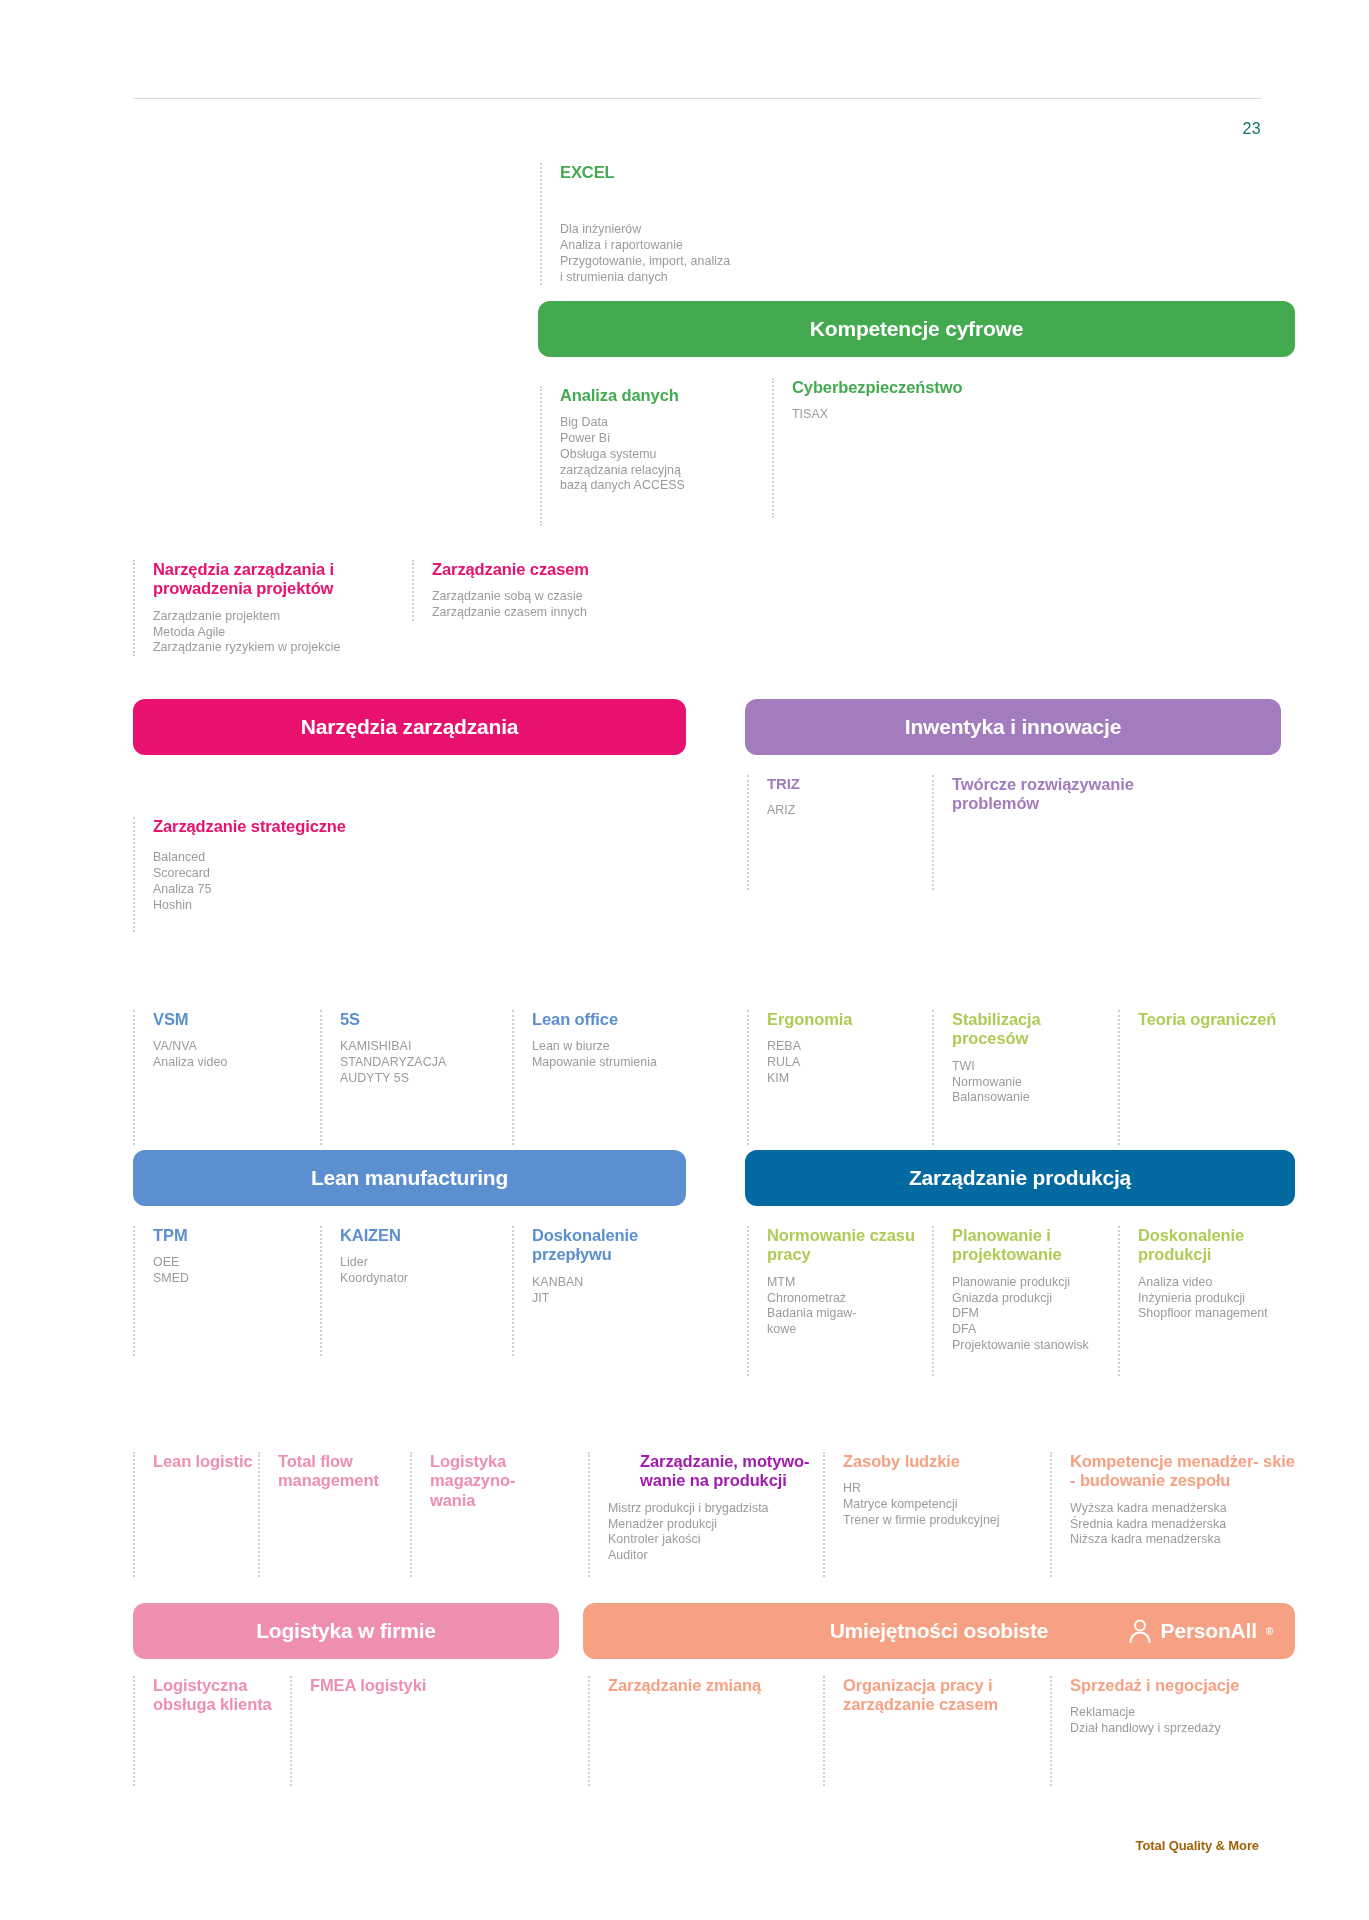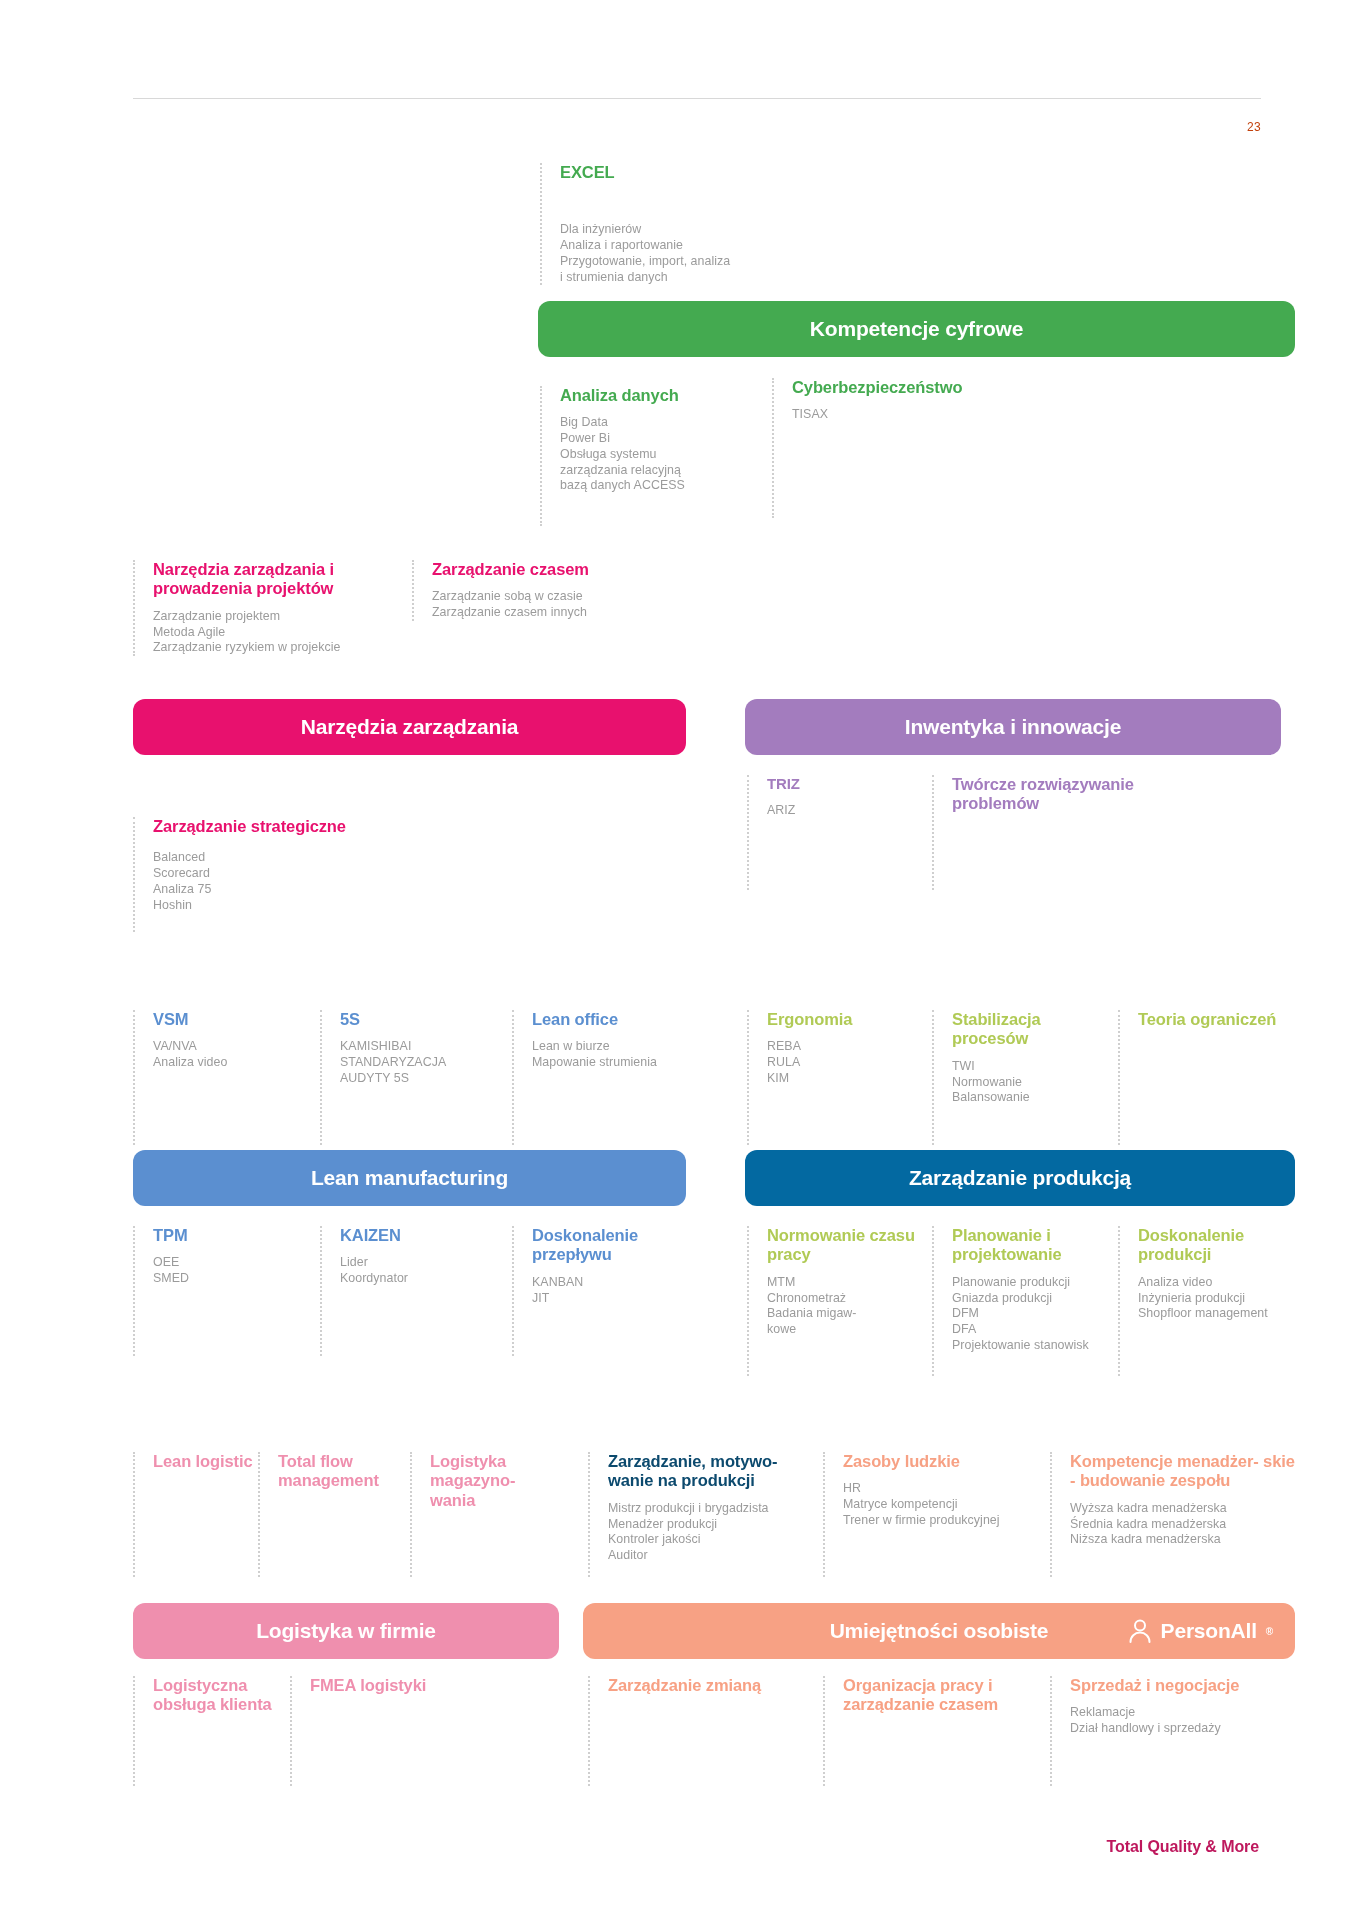--- a/index.html
+++ b/index.html
@@ -13,21 +13,21 @@
   }
   .page{position:absolute;inset:0;}
 
   
   .top-rule{
     position:absolute;left:133px;top:98px;width:1128px;height:1px;
     background:#d8d8d8;
   }
   .page-no{
     position:absolute;right:108px;top:120px;
-    font-size:12px;color:#c2410c;letter-spacing:.3px;
+    font-size:16px;color:#0f766e;letter-spacing:.3px;
   }
 
   
   .col{
     position:absolute;
     box-sizing:border-box;
     padding-left:18px;
     border-left:2px dotted #cfcfcf;
   }
   .col h4{
@@ -63,21 +63,21 @@
   
   .brand{
     position:absolute;right:22px;top:50%;transform:translateY(-50%);
     display:flex;align-items:center;gap:9px;color:#ffffff;
   }
   .brand .brand-name{font-size:21px;font-weight:bold;letter-spacing:-.2px;}
   .brand .reg{font-size:10px;vertical-align:super;}
 
   .footer{
     position:absolute;right:110px;top:1838px;
-    font-size:16px;font-weight:bold;color:#be185d;letter-spacing:-.1px;
+    font-size:13px;font-weight:bold;color:#a16207;letter-spacing:-.1px;
   }
 
   
   .c-green{color:#44aa50;}
   .c-pink{color:#e8116e;}
   .c-purple{color:#a37cbe;}
   .c-blue{color:#5b8fd0;}
 </style>
 </head>
 <body>
@@ -281,21 +281,21 @@
   </div>
 
   <div class="col" style="left:133px;top:1676px;width:140px;height:110px;">
     <h4 style="color:#ef8fae;">Logistyczna obsługa klienta</h4>
   </div>
   <div class="col" style="left:290px;top:1676px;width:180px;height:110px;">
     <h4 style="color:#ef8fae;">FMEA logistyki</h4>
   </div>
 
   <div class="col" style="left:588px;top:1452px;width:225px;height:125px;">
-    <h4 style="color:#0c4a6e;">Zarządzanie, motywo- wanie na produkcji</h4>
+    <h4 style="color:#a21caf;margin-left:32px;">Zarządzanie, motywo- wanie na produkcji</h4>
     <ul>
       <li>Mistrz produkcji i brygadzista</li>
       <li>Menadżer produkcji</li>
       <li>Kontroler jakości</li>
       <li>Auditor</li>
     </ul>
   </div>
   <div class="col" style="left:823px;top:1452px;width:215px;height:125px;">
     <h4 style="color:#f7a184;">Zasoby ludzkie</h4>
     <ul>

